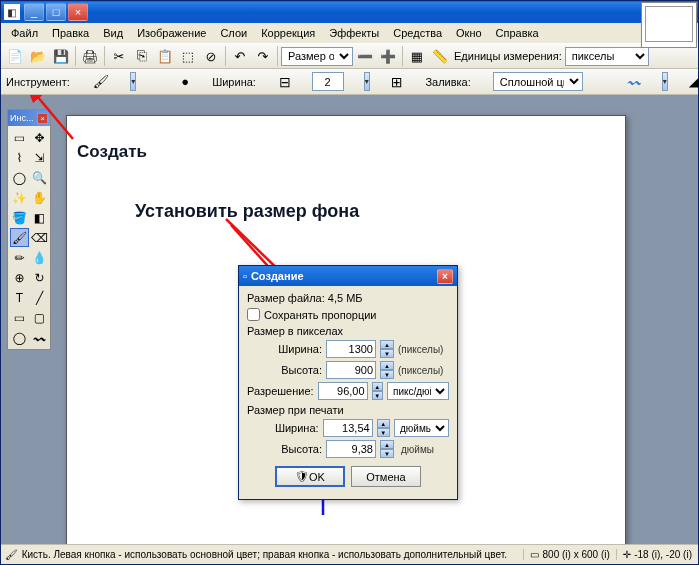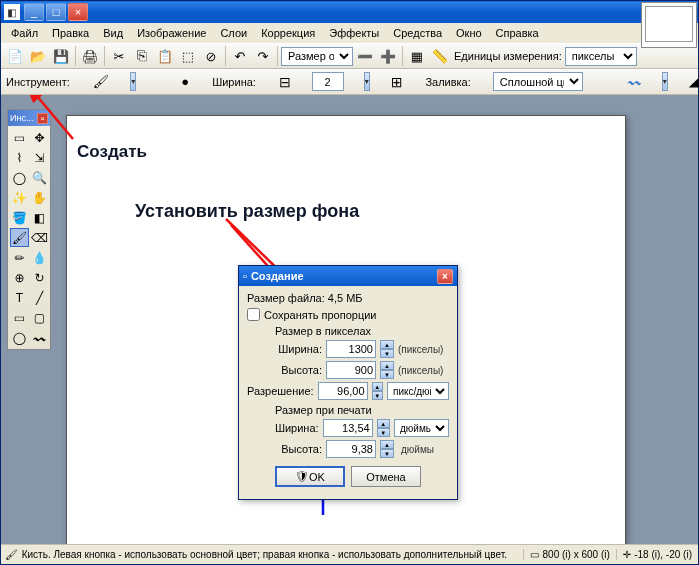--- a/index.html
+++ b/index.html
@@ -44,21 +44,21 @@
 .dlg-close { width:16px;height:15px;background:linear-gradient(#f08075,#d04030);color:#fff;display:flex;align-items:center;justify-content:center;font-size:10px;cursor:pointer;border:1px solid #fff5;border-radius:2px; }
 .dlg-body { padding: 4px 8px 12px; }
 .dlg-row { display:flex; align-items:center; margin: 3px 0; gap:4px; }
 .dlg-label { width: 75px; text-align:right; }
 .dlg-input { width: 50px; height: 18px; border: 1px solid #7f9db9; background: #fff; text-align: right; padding: 0 2px; font-size:11px; }
 .dlg-spin { width:14px; height:18px; display:flex; flex-direction:column; }
 .dlg-spin div { flex:1; border:1px solid #7f9db9; background:linear-gradient(#d7e5fa,#a9c7ee); font-size:6px; display:flex;align-items:center;justify-content:center;cursor:pointer; }
 .dlg-unit { color:#333; font-size:10px; }
 .dlg-combo { height:18px; border:1px solid #7f9db9; background:#fff; font-size:10px; padding:0 1px; }
 .dlg-group { margin-top: 4px; }
-.dlg-group-label { font-size:11px; margin-bottom:2px;margin-left:28px; }
+.dlg-group-label { font-size:11px; margin-bottom:2px; }
 .dlg-checkbox { display:flex; align-items:center; gap:4px; margin:3px 0; }
 .dlg-checkbox input { width:13px;height:13px; }
 .dlg-btns { display:flex; justify-content:center; gap:6px; margin-top:8px; }
 .dlg-btn { width:70px; height:21px; border:1px solid #888; background:linear-gradient(#fdfdfd,#e2e2dc); cursor:pointer; font-size:11px; display:flex;align-items:center;justify-content:center; }
 .dlg-btn.default { border:2px solid #3165c7; }
 .dlg-info { font-size:11px; margin:2px 0 4px; }
 </style>
 </head>
 <body>
 
@@ -102,21 +102,21 @@
     <div class="tb-btn">↶</div>
     <div class="tb-btn">↷</div>
     <div class="tb-sep"></div>
     <select class="tb-combo" style="width:72px"><option>Размер окн</option></select>
     <div class="tb-btn">➖</div>
     <div class="tb-btn">➕</div>
     <div class="tb-sep"></div>
     <div class="tb-btn">▦</div>
     <div class="tb-btn">📏</div>
     <span class="tb-label">Единицы измерения:</span>
-    <select class="tb-combo" style="width:72px"><option>пикселы</option></select>
+    <select class="tb-combo" style="width:84px"><option>пикселы</option></select>
     <div class="thumb-panel">
         <div class="thumb-inner"></div>
       </div>
   </div>
 
   <div class="toolbar2">
     <span class="tb-label">Инструмент:</span>
     <div class="tb-btn">🖌</div>
     <div class="dd">▾</div>
     <div class="tb-sep"></div>

